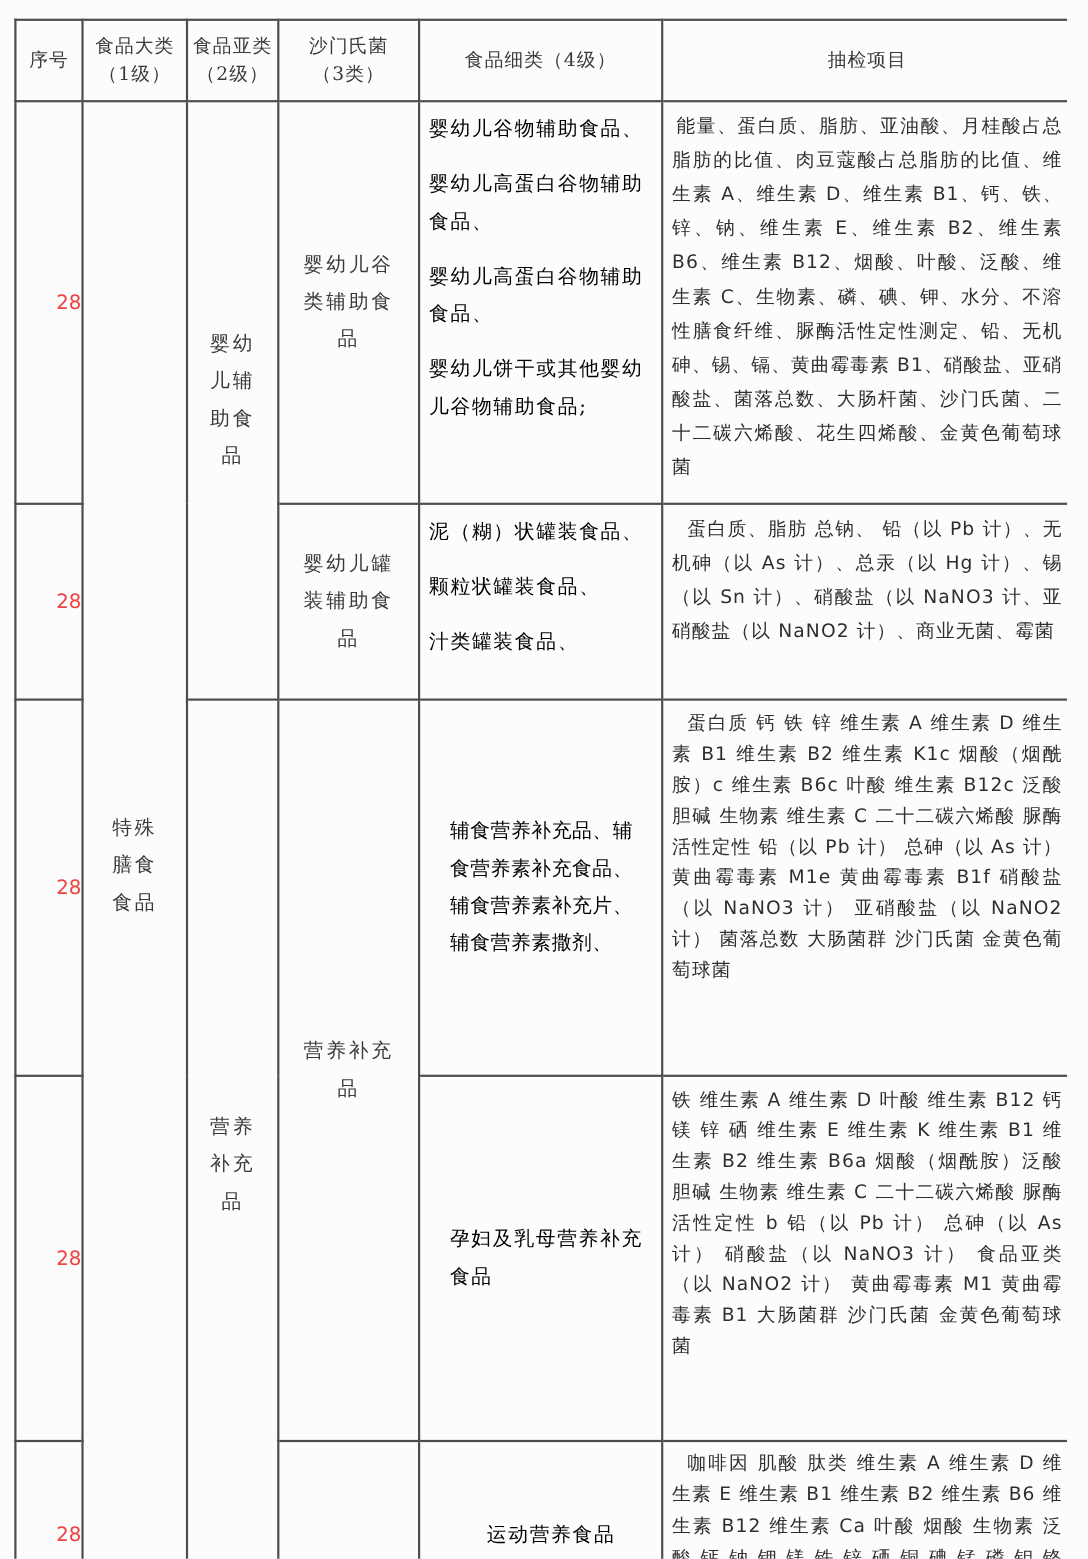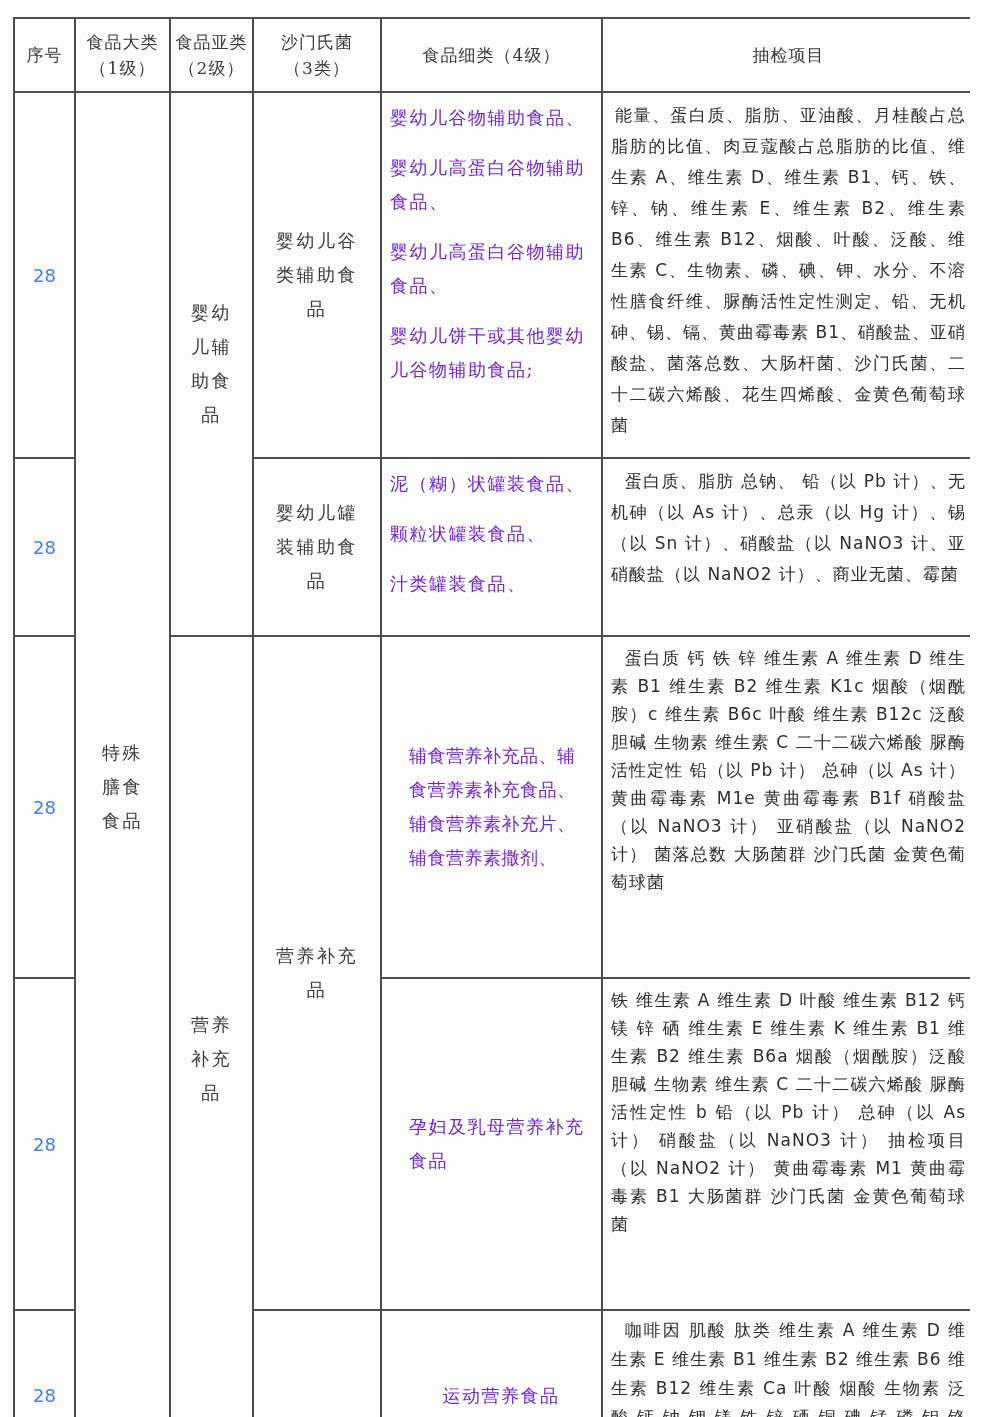--- a/index.html
+++ b/index.html
@@ -30,40 +30,40 @@
     text-align:center;
     vertical-align:middle;
     letter-spacing:1px;
     color:#3a3a3a;
     height:72px;
   }
   
   td.seq{
     font-family:"DejaVu Sans", sans-serif;
     font-size:18px;
-    text-align:center;
+    text-align:right;
     vertical-align:middle;
-    color:#3b82f6;
+    color:#ef4444;
   }
   
   td.cat{
     font-size:18px;
     letter-spacing:2.5px;
     line-height:34px;
     text-align:center;
     vertical-align:middle;
     color:#3a3a3a;
     padding:0 18px;
   }
   
   td.fine{
     font-size:18px;
     letter-spacing:1.5px;
     line-height:34px;
-    color:#6d28d9;
+    color:#000000;
     padding:8px 8px;
     text-align:left;
     vertical-align:top;
   }
   td.fine p{margin:0 0 16px 0;}
   td.fine p:last-child{margin-bottom:0;}
   td.fine.vmid{vertical-align:middle;padding-left:27px;}
   td.fine.hcenter{text-align:center;}
   td.fine.tight{letter-spacing:.5px;}
   
@@ -158,21 +158,21 @@
         <td class="fine vmid tight">
           <p>辅食营养补充品、辅食营养素补充食品、辅食营养素补充片、辅食营养素撒剂、</p>
         </td>
         <td class="insp lh28 ind">蛋白质 钙 铁 锌 维生素 A 维生素 D 维生素 B1 维生素 B2 维生素 K1c 烟酸（烟酰胺）c 维生素 B6c 叶酸 维生素 B12c 泛酸 胆碱 生物素 维生素 C 二十二碳六烯酸 脲酶活性定性 铅（以 Pb 计） 总砷（以 As 计） 黄曲霉毒素 M1e 黄曲霉毒素 B1f 硝酸盐（以 NaNO3 计） 亚硝酸盐（以 NaNO2 计） 菌落总数 大肠菌群 沙门氏菌 金黄色葡萄球菌</td>
       </tr>
       <tr class="r4">
         <td class="seq">28</td>
         <td class="fine vmid">
           <p>孕妇及乳母营养补充食品</p>
         </td>
-        <td class="insp lh28">铁 维生素 A 维生素 D 叶酸 维生素 B12 钙 镁 锌 硒 维生素 E 维生素 K 维生素 B1 维生素 B2 维生素 B6a 烟酸（烟酰胺）泛酸 胆碱 生物素 维生素 C 二十二碳六烯酸 脲酶活性定性 b 铅（以 Pb 计） 总砷（以 As 计） 硝酸盐（以 NaNO3 计） 抽检项目（以 NaNO2 计） 黄曲霉毒素 M1 黄曲霉毒素 B1 大肠菌群 沙门氏菌 金黄色葡萄球菌</td>
+        <td class="insp lh28">铁 维生素 A 维生素 D 叶酸 维生素 B12 钙 镁 锌 硒 维生素 E 维生素 K 维生素 B1 维生素 B2 维生素 B6a 烟酸（烟酰胺）泛酸 胆碱 生物素 维生素 C 二十二碳六烯酸 脲酶活性定性 b 铅（以 Pb 计） 总砷（以 As 计） 硝酸盐（以 NaNO3 计） 食品亚类（以 NaNO2 计） 黄曲霉毒素 M1 黄曲霉毒素 B1 大肠菌群 沙门氏菌 金黄色葡萄球菌</td>
       </tr>
       <tr class="r5">
         <td class="seq">28</td>
         <td class="cat"></td>
         <td class="fine vmid hcenter">
           <p>运动营养食品</p>
         </td>
         <td class="insp lh29 ind">咖啡因 肌酸 肽类 维生素 A 维生素 D 维生素 E 维生素 B1 维生素 B2 维生素 B6 维生素 B12 维生素 Ca 叶酸 烟酸 生物素 泛酸 钙 钠 钾 镁 铁 锌 硒 铜 碘 锰 磷 钼 铬 左旋肉碱</td>
       </tr>
     </tbody>

